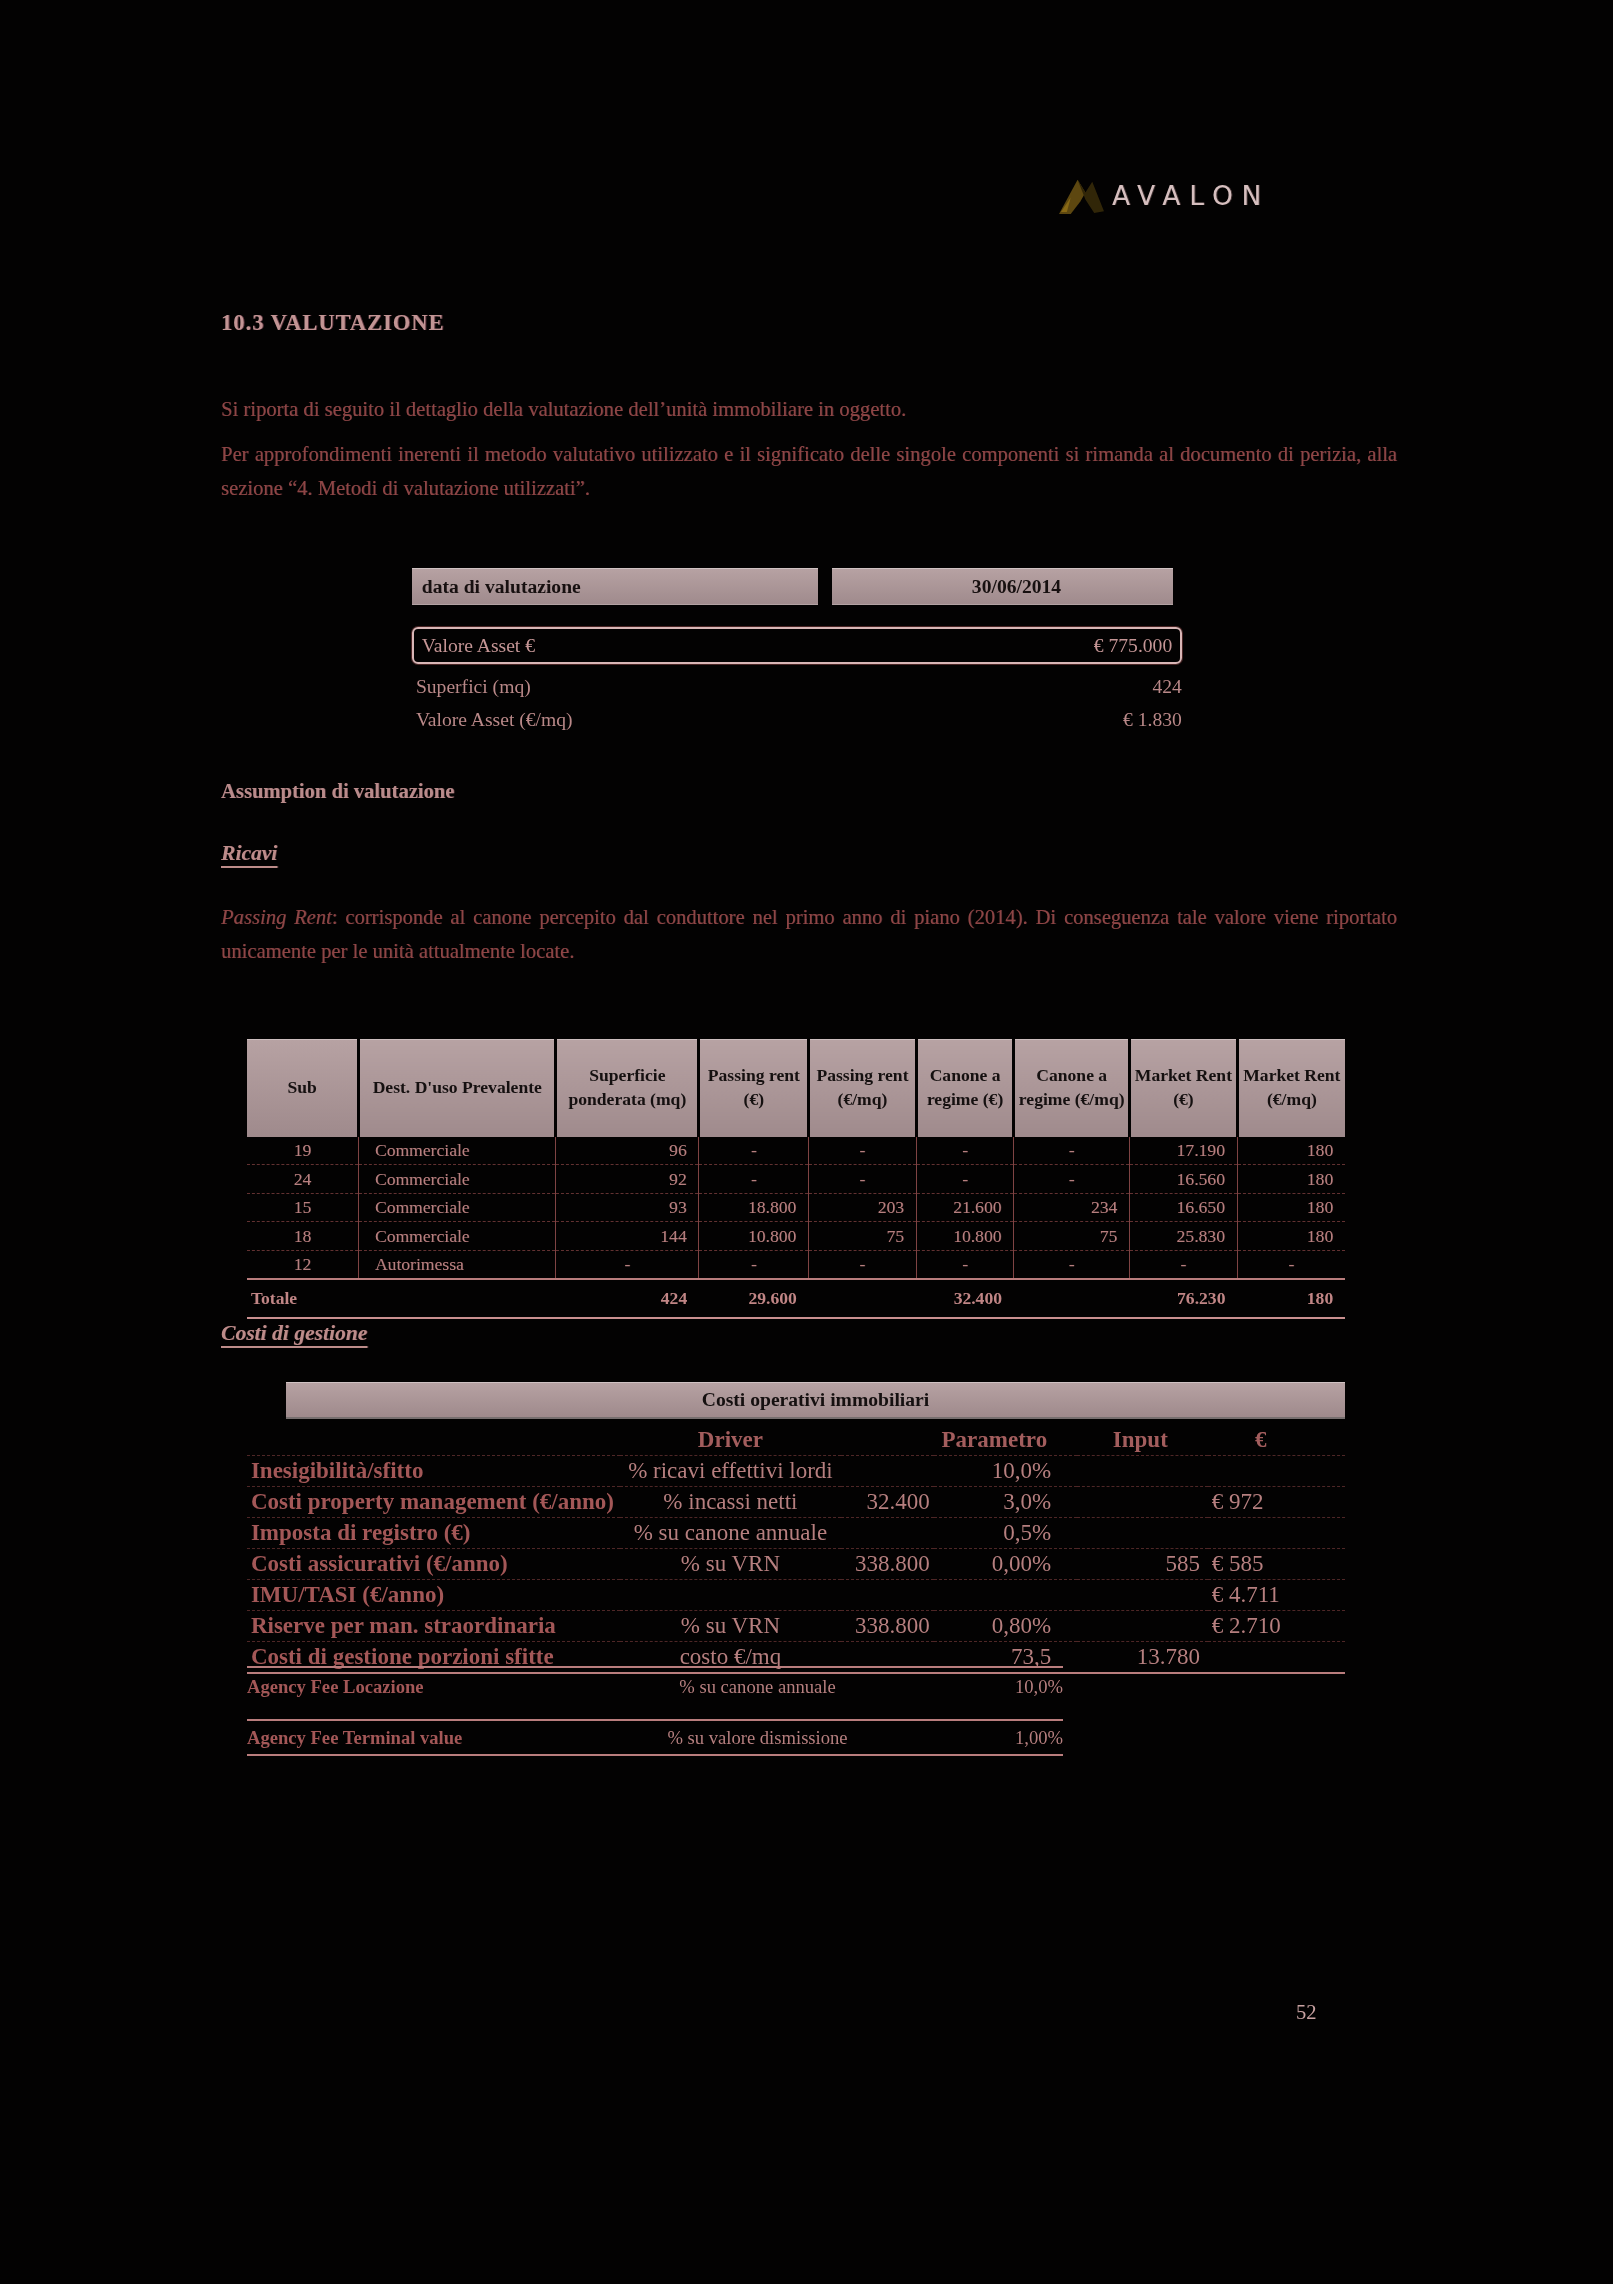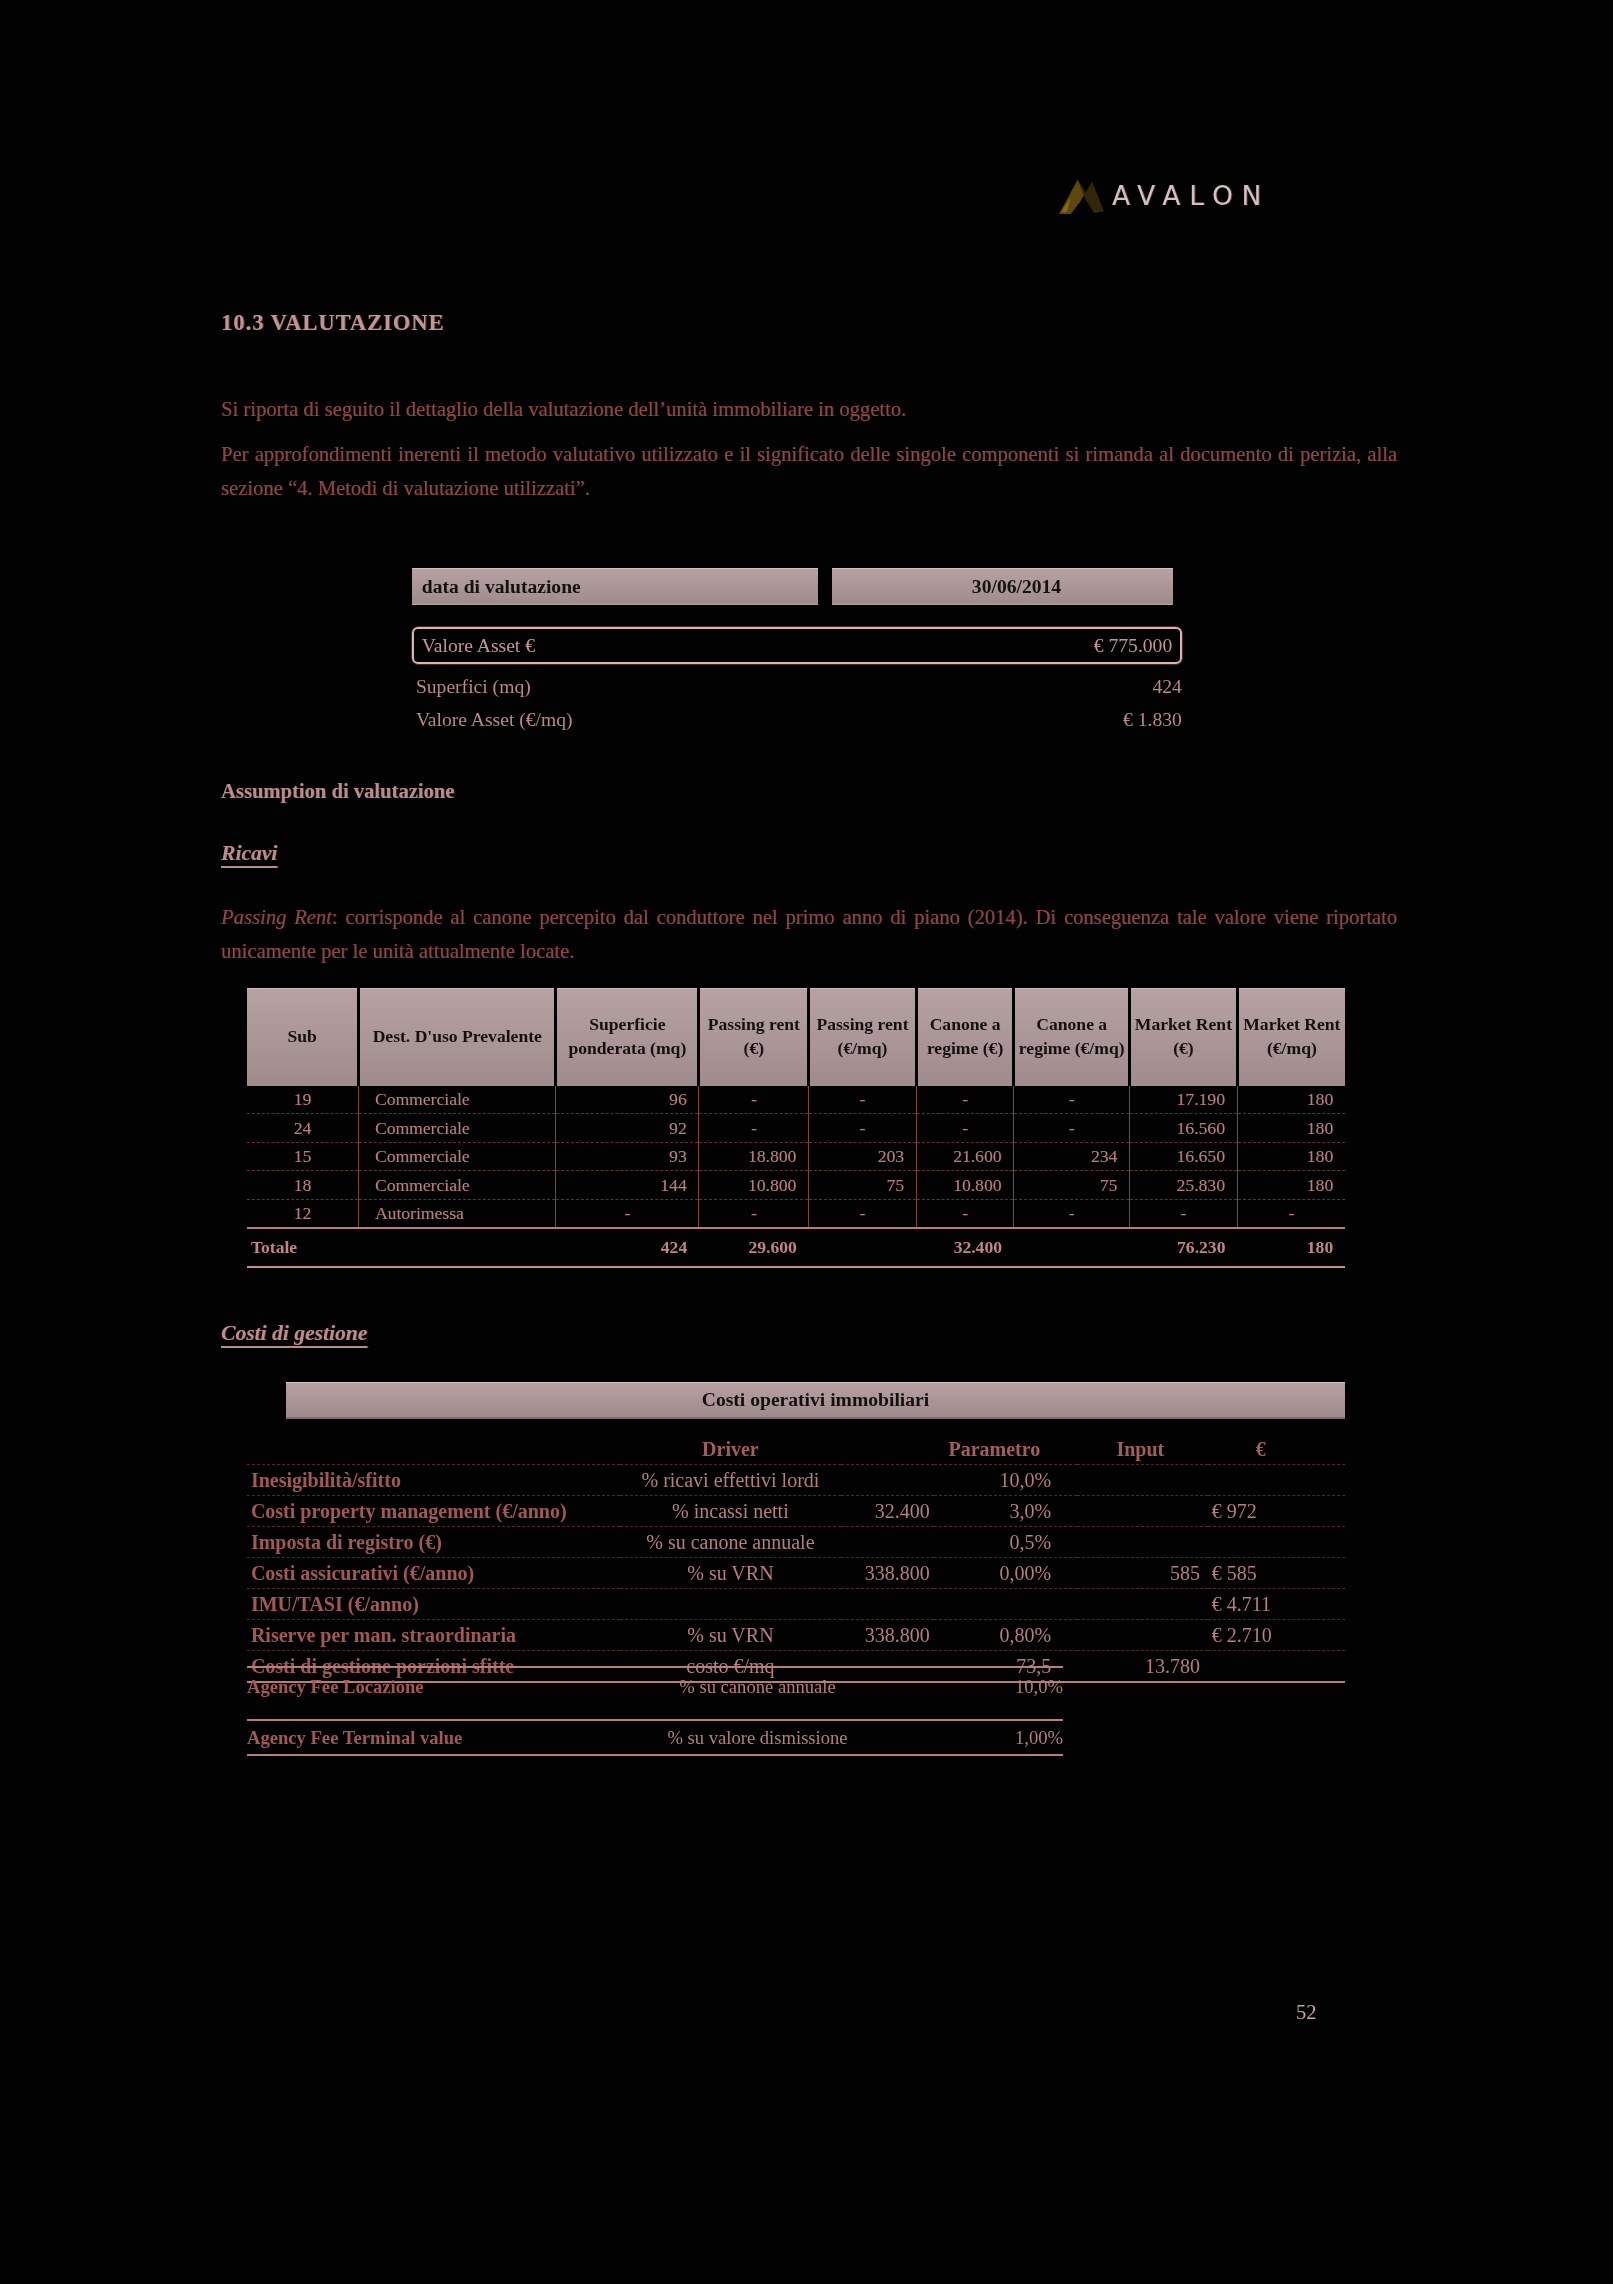--- a/index.html
+++ b/index.html
@@ -73,21 +73,21 @@
     box-shadow:0 0 0 1px rgba(120,60,60,.6);
   }
   .sum-row{
     position:absolute;left:3.9px;width:766px;display:flex;justify-content:space-between;
     font-size:19.6px;color:#b98888;
   }
   .sum-row.r1{top:108px;}
   .sum-row.r2{top:141px;}
   
   .rent-table{
-    position:absolute;left:247px;top:988px;width:1098px;
+    position:absolute;left:247px;top:1039px;width:1098px;
     border-collapse:collapse;table-layout:fixed;font-size:17.6px;
   }
   .rent-table th{
     background:linear-gradient(var(--mauve-a),var(--mauve-b));
     color:#151010;font-weight:bold;height:90px;padding:3.9px 2.9px;line-height:1.35;
     border-left:3.9px solid #030202;vertical-align:middle;text-align:center;
     box-shadow:inset 0 1px 0 rgba(255,255,255,.3);
   }
   .rent-table th:first-child{border-left:none;}
   .rent-table tbody td{
@@ -108,21 +108,21 @@
   .rent-table tfoot td.c0{text-align:left;padding-left:3.9px;}
   
   .costs{position:absolute;left:247px;top:1382px;width:1098px;}
   .costs-band{
     height:35px;box-sizing:border-box;
     background:linear-gradient(var(--mauve-a),var(--mauve-b));
     color:#151010;font-weight:bold;font-size:19.6px;text-align:center;line-height:35px;
     box-shadow:inset 0 1px 0 rgba(255,255,255,.35), 0 2px 0 rgba(235,220,220,.5);
     margin-left:39px;
   }
-  .costs-table{width:100%;border-collapse:collapse;table-layout:fixed;font-size:20px;margin-top:17px;}
+  .costs-table{width:100%;border-collapse:collapse;table-layout:fixed;font-size:23px;margin-top:8px;}
   .costs-table td{height:28px;padding:1px 3.9px;color:var(--num);}
   .costs-table tr.chead td{color:#a35d5d;font-weight:bold;}
   .costs-table tr + tr td{border-top:1px dashed rgba(140,70,70,.55);}
   .costs-table tr:last-child td{border-bottom:2.9px solid var(--line2);}
   .costs-table td.k0{text-align:left;font-weight:bold;color:var(--label);}
   .costs-table td.k1{text-align:center;}
   .costs-table td.k2{text-align:right;}
   .costs-table td.k3{text-align:right;padding-right:25.5px;}
   .costs-table td.k4{text-align:right;padding-right:7.8px;}
   .costs-table td.k5{text-align:left;padding-right:35px;}

